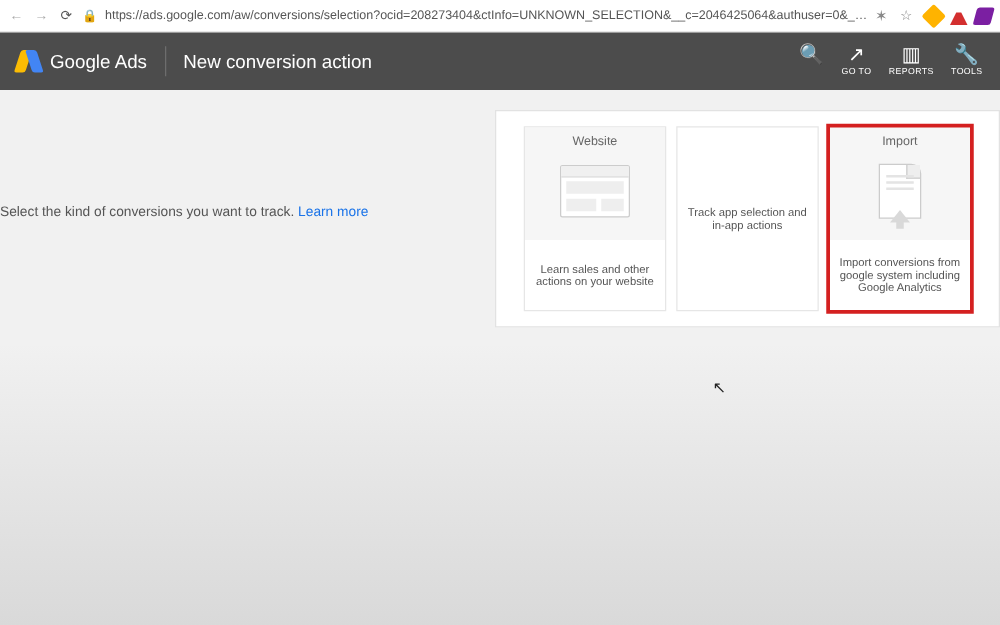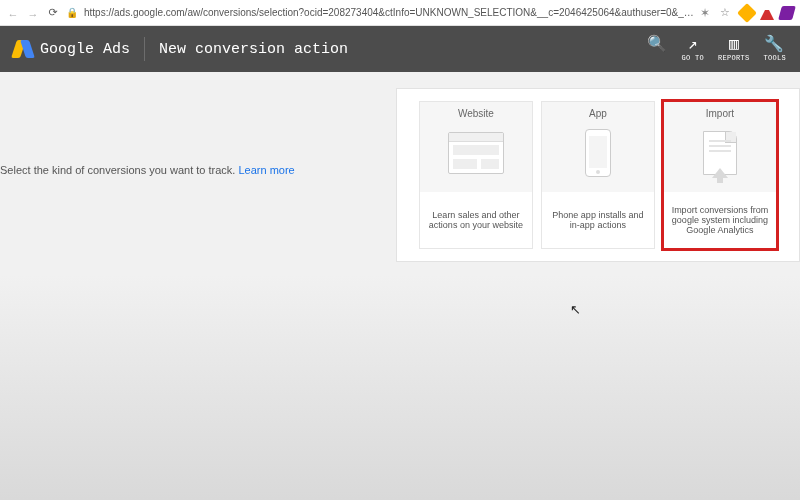--- a/index.html
+++ b/index.html
@@ -33,21 +33,20 @@
   .ext-icons .q { color:#888; font-size:12px; }
 
   
   .ads-header {
     height: 46px;
     background: #4c4c4c;
     display: flex;
     align-items: center;
     padding: 0 14px;
     color: #fff;
-    font-family: Liberation Mono, monospace;
   }
   .ads-logo { display: flex; align-items: center; gap: 8px; }
   .ads-logo-mark { width: 18px; height: 18px; position: relative; }
   .ads-logo-mark::before {
     content: ""; position: absolute; left: 0; bottom: 0;
     width: 9px; height: 18px; background: #fbbc04;
     transform: skewX(-18deg); border-radius: 2px;
   }
   .ads-logo-mark::after {
     content: ""; position: absolute; right: 0; bottom: 0;
@@ -189,27 +188,21 @@
               <div class="r1"></div>
               <div class="r2"></div>
               <div class="r3"></div>
             </div>
         </div>
       </div>
       <div class="card-bottom">Learn sales and other actions on your website</div>
     </div>
 
     <div class="card">
-      <div class="card-top">
-        <div class="card-title">App</div>
-        <div class="illus">
-          <div class="phone-frame"></div>
-        </div>
-      </div>
-      <div class="card-bottom">Phone app installs and in-app actions</div>
+      <div class="card-bottom">Track app selection and in-app actions</div>
     </div>
 
 
     <div class="card highlighted">
       <div class="card-top">
         <div class="card-title">Import</div>
         <div class="illus">
           <div class="doc-frame">
             <div class="ln l1"></div>
               <div class="ln l2"></div>

